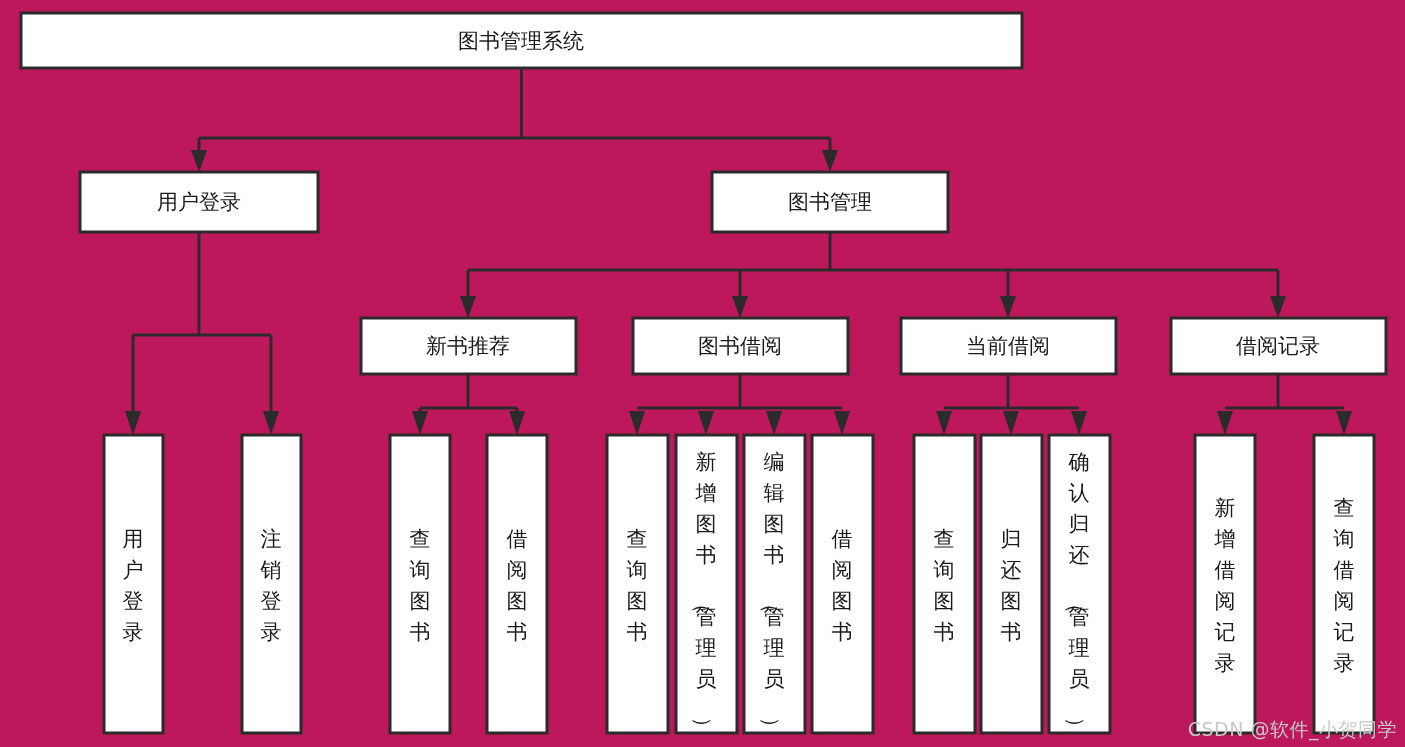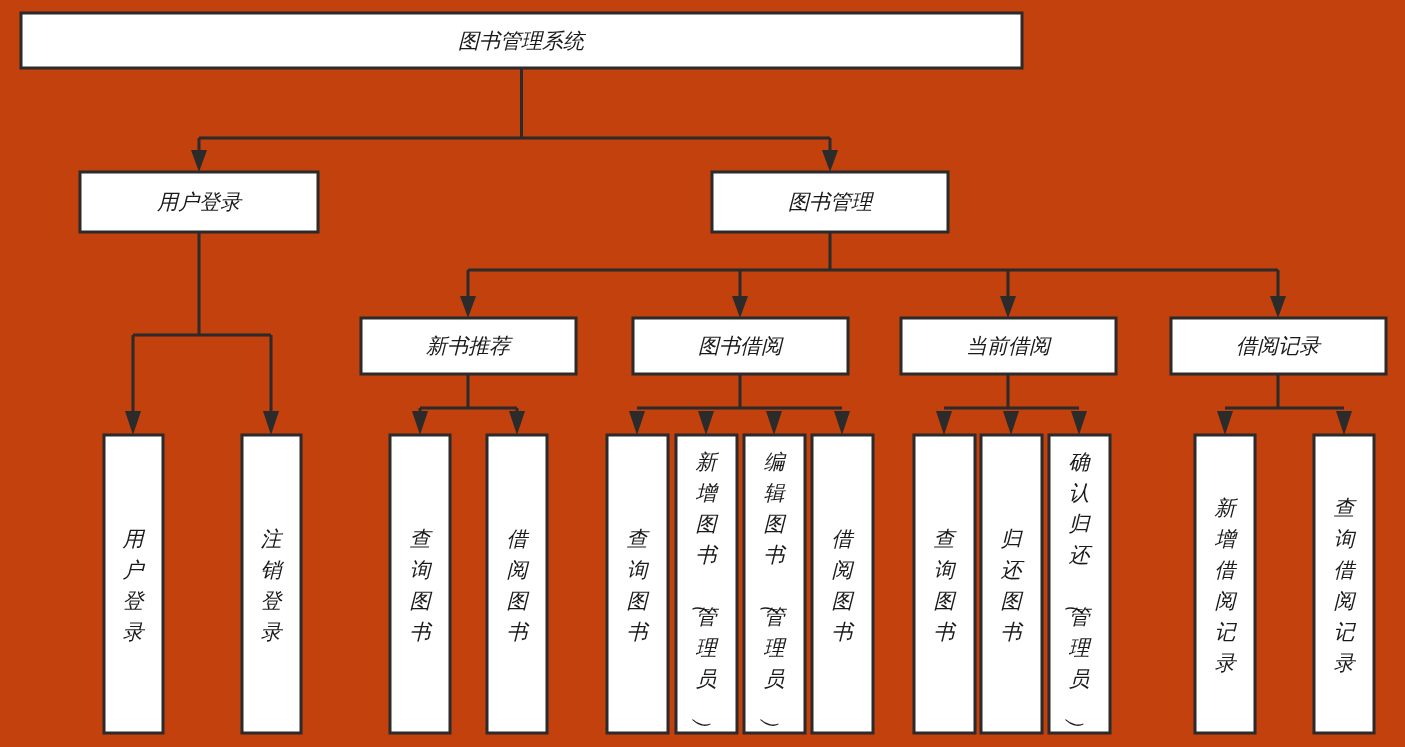--- a/index.html
+++ b/index.html
@@ -10,22 +10,21 @@
   body {
     width: 1405px;
     height: 747px;
     overflow: hidden;
     font-family: "DejaVu Sans", "Liberation Sans", sans-serif;
   }
   #diagram-root {
     position: relative;
     width: 1405px;
     height: 747px;
-    background: #c2410c;
-    font-style: italic;
+    background: #be185d;
   }
   svg.diagram {
     position: absolute;
     top: 0;
     left: 0;
     width: 1405px;
     height: 747px;
   }
   .node-rect {
     fill: #ffffff;
@@ -226,13 +225,14 @@
         <text class="node-label-v" x="1225" y="0"><tspan x="1225" y="515.18">新</tspan><tspan x="1225" y="546.18">增</tspan><tspan x="1225" y="577.18">借</tspan><tspan x="1225" y="608.18">阅</tspan><tspan x="1225" y="639.18">记</tspan><tspan x="1225" y="670.18">录</tspan></text>
       </g>
 
       <g>
         <rect class="node-rect" x="1314" y="435" width="60" height="298"></rect>
         <text class="node-label-v" x="1344" y="0"><tspan x="1344" y="515.18">查</tspan><tspan x="1344" y="546.18">询</tspan><tspan x="1344" y="577.18">借</tspan><tspan x="1344" y="608.18">阅</tspan><tspan x="1344" y="639.18">记</tspan><tspan x="1344" y="670.18">录</tspan></text>
       </g>
     </g>
   </svg>
 
+  <div class="watermark">CSDN @软件_小贺同学</div>
 </div>
 
 </body></html>

